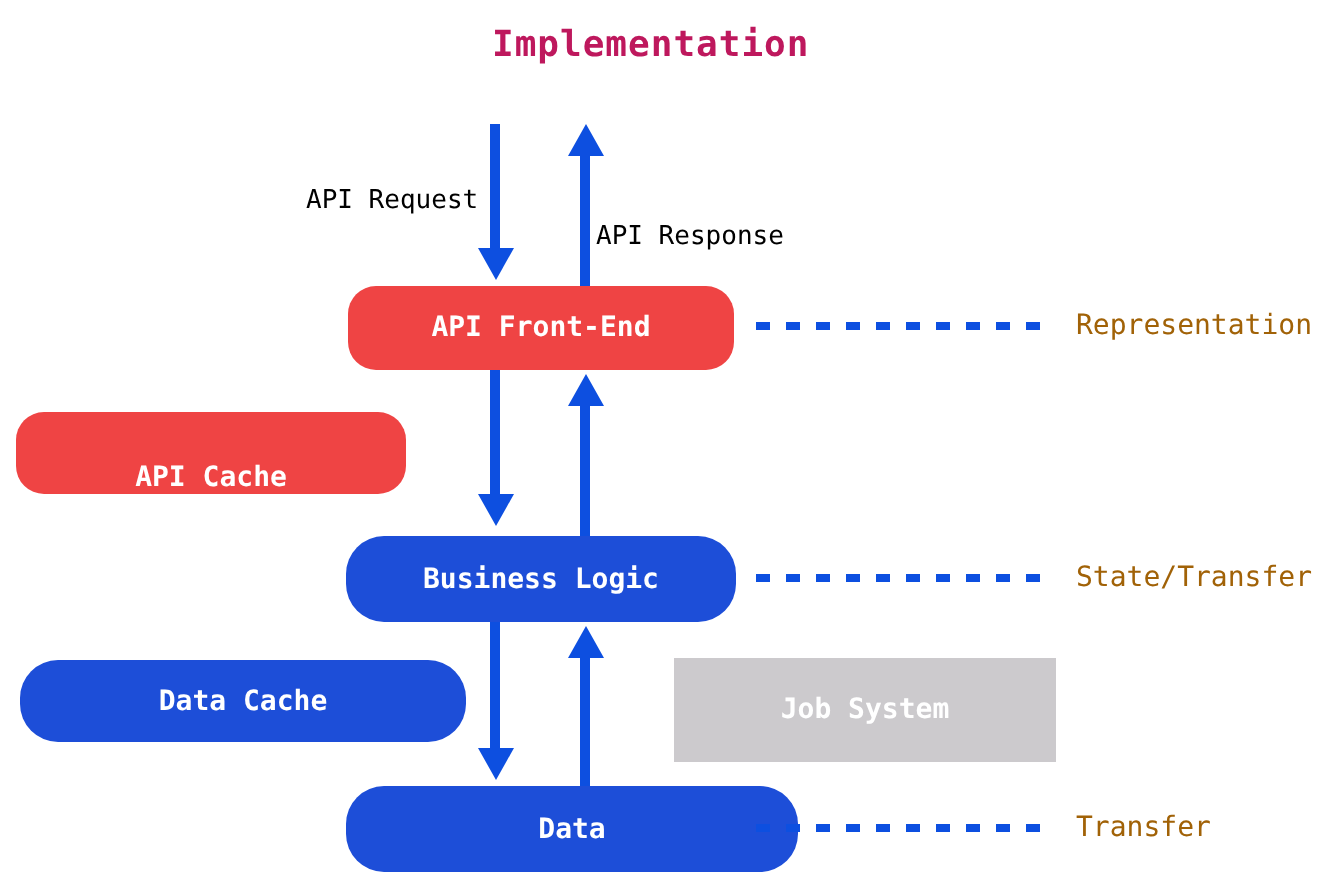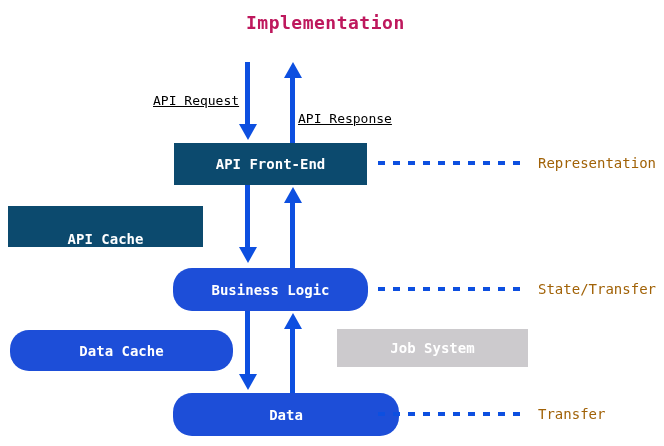--- a/index.html
+++ b/index.html
@@ -10,33 +10,33 @@
     font-family:"DejaVu Sans Mono", monospace;
     overflow:hidden;
   }
   .title {
     position:absolute; left:198px; top:12px;
     font-size:18px; font-weight:bold; color:#be185d;
     white-space:nowrap; letter-spacing:0.5px;margin-left:48px;
   }
   .small-label {
     position:absolute;
-    font-size:13px; color:#000000; white-space:nowrap;text-decoration:underline;
+    font-size:13px; color:#000000; white-space:nowrap;
   }
   .layer-label {
     position:absolute; left:538px;
     font-size:14px; color:#a16207; white-space:nowrap;
   }
   .box {
     position:absolute;
     display:flex; align-items:center; justify-content:center;
     font-size:14px; font-weight:bold; color:#ffffff;
     white-space:nowrap;
   }
-  .box.cyan   { background:#0c4a6e; }
+  .box.cyan   { background:#ef4444;border-radius:14px; }
   .box.orange { background:#1d4ed8;border-radius:19px; }
   .box.gray   { background:#CCCACD; }
   .arrow {
     position:absolute; width:5px; background:#0D4FE0;
   }
   .arrow.down::after {
     content:""; position:absolute; top:100%; left:50%; margin-left:-9px;
     border-left:9px solid transparent; border-right:9px solid transparent;
     border-top:16px solid #0D4FE0;
   }
@@ -78,21 +78,21 @@
   </div>
 
   <div class="box orange" style="left:173px; top:268px; width:195px; height:43px;">
     <span>Business Logic</span>
   </div>
 
   <div class="box orange" style="left:10px; top:330px; width:223px; height:41px;">
     <span>Data Cache</span>
   </div>
 
-  <div class="box gray" style="left:337px; top:329px; width:191px; height:38px;">
+  <div class="box gray" style="left:337px; top:329px; width:191px; height:52px;">
     <span>Job System</span>
   </div>
 
   <div class="box orange" style="left:173px; top:393px; width:226px; height:43px;">
     <span>Data</span>
   </div>
 
   <div class="dashed-line" style="top:161px;"></div>
   <div class="dashed-line" style="top:287px;"></div>
   <div class="dashed-line" style="top:412px;"></div>

